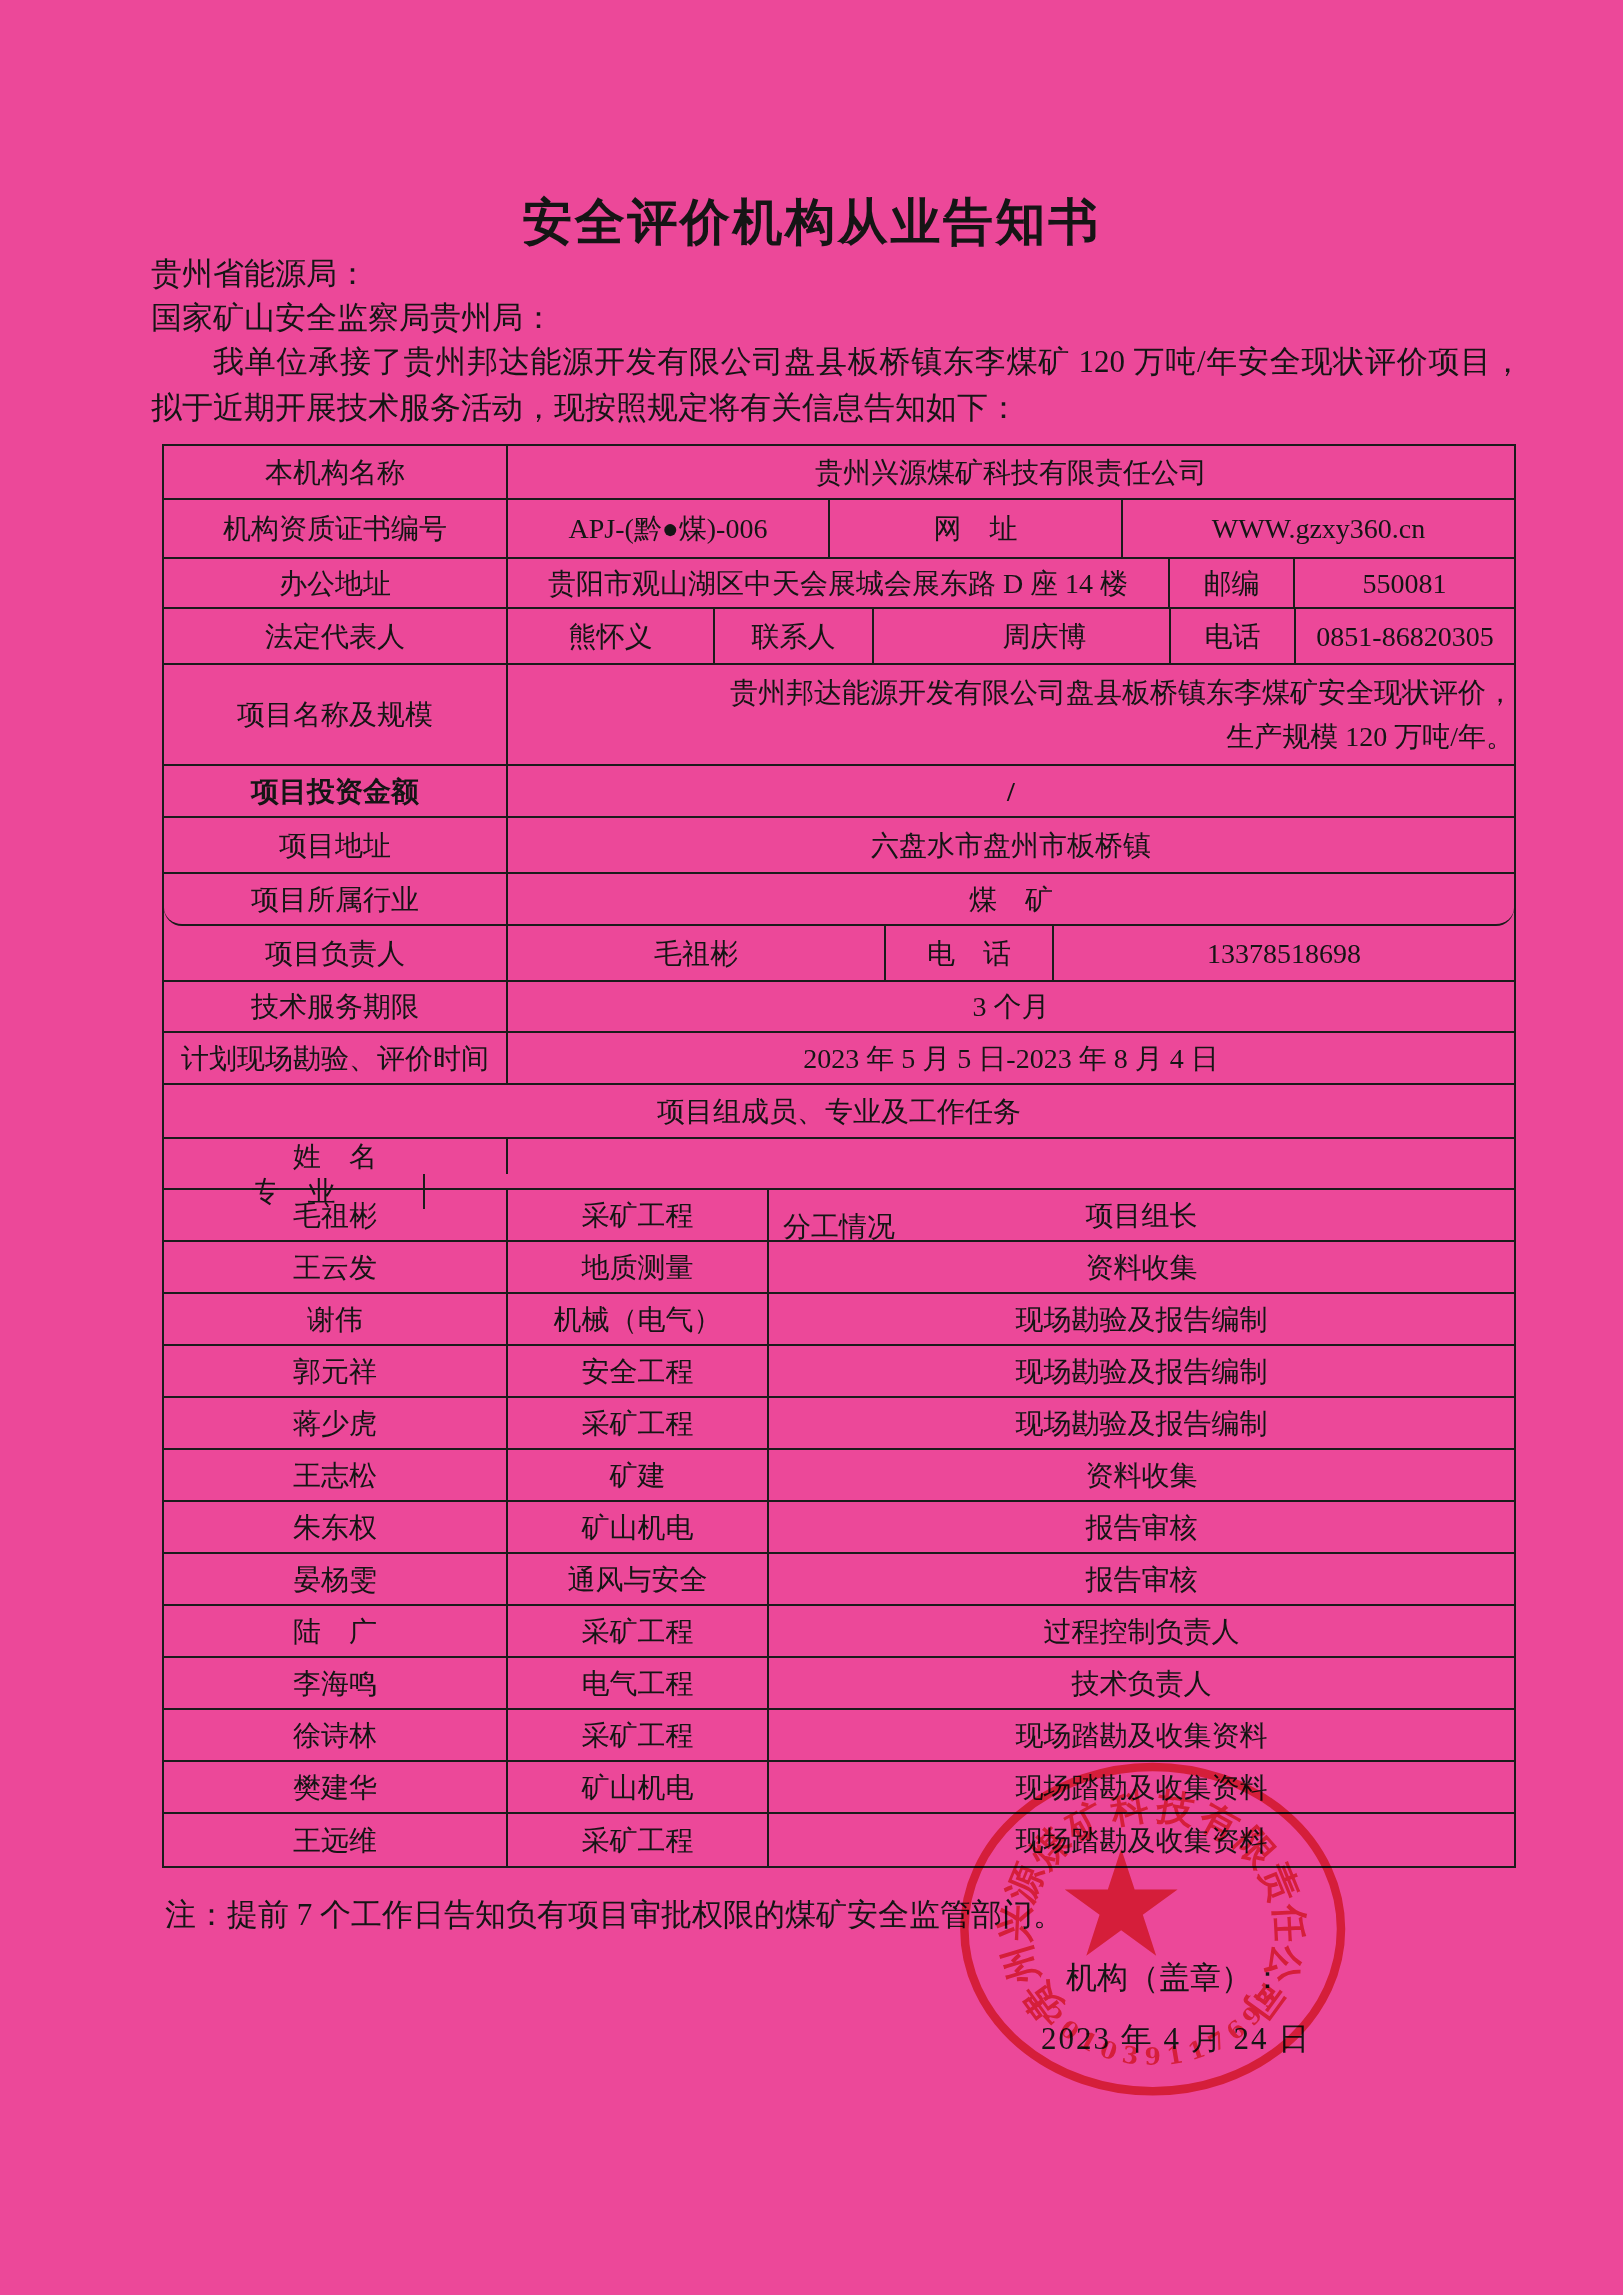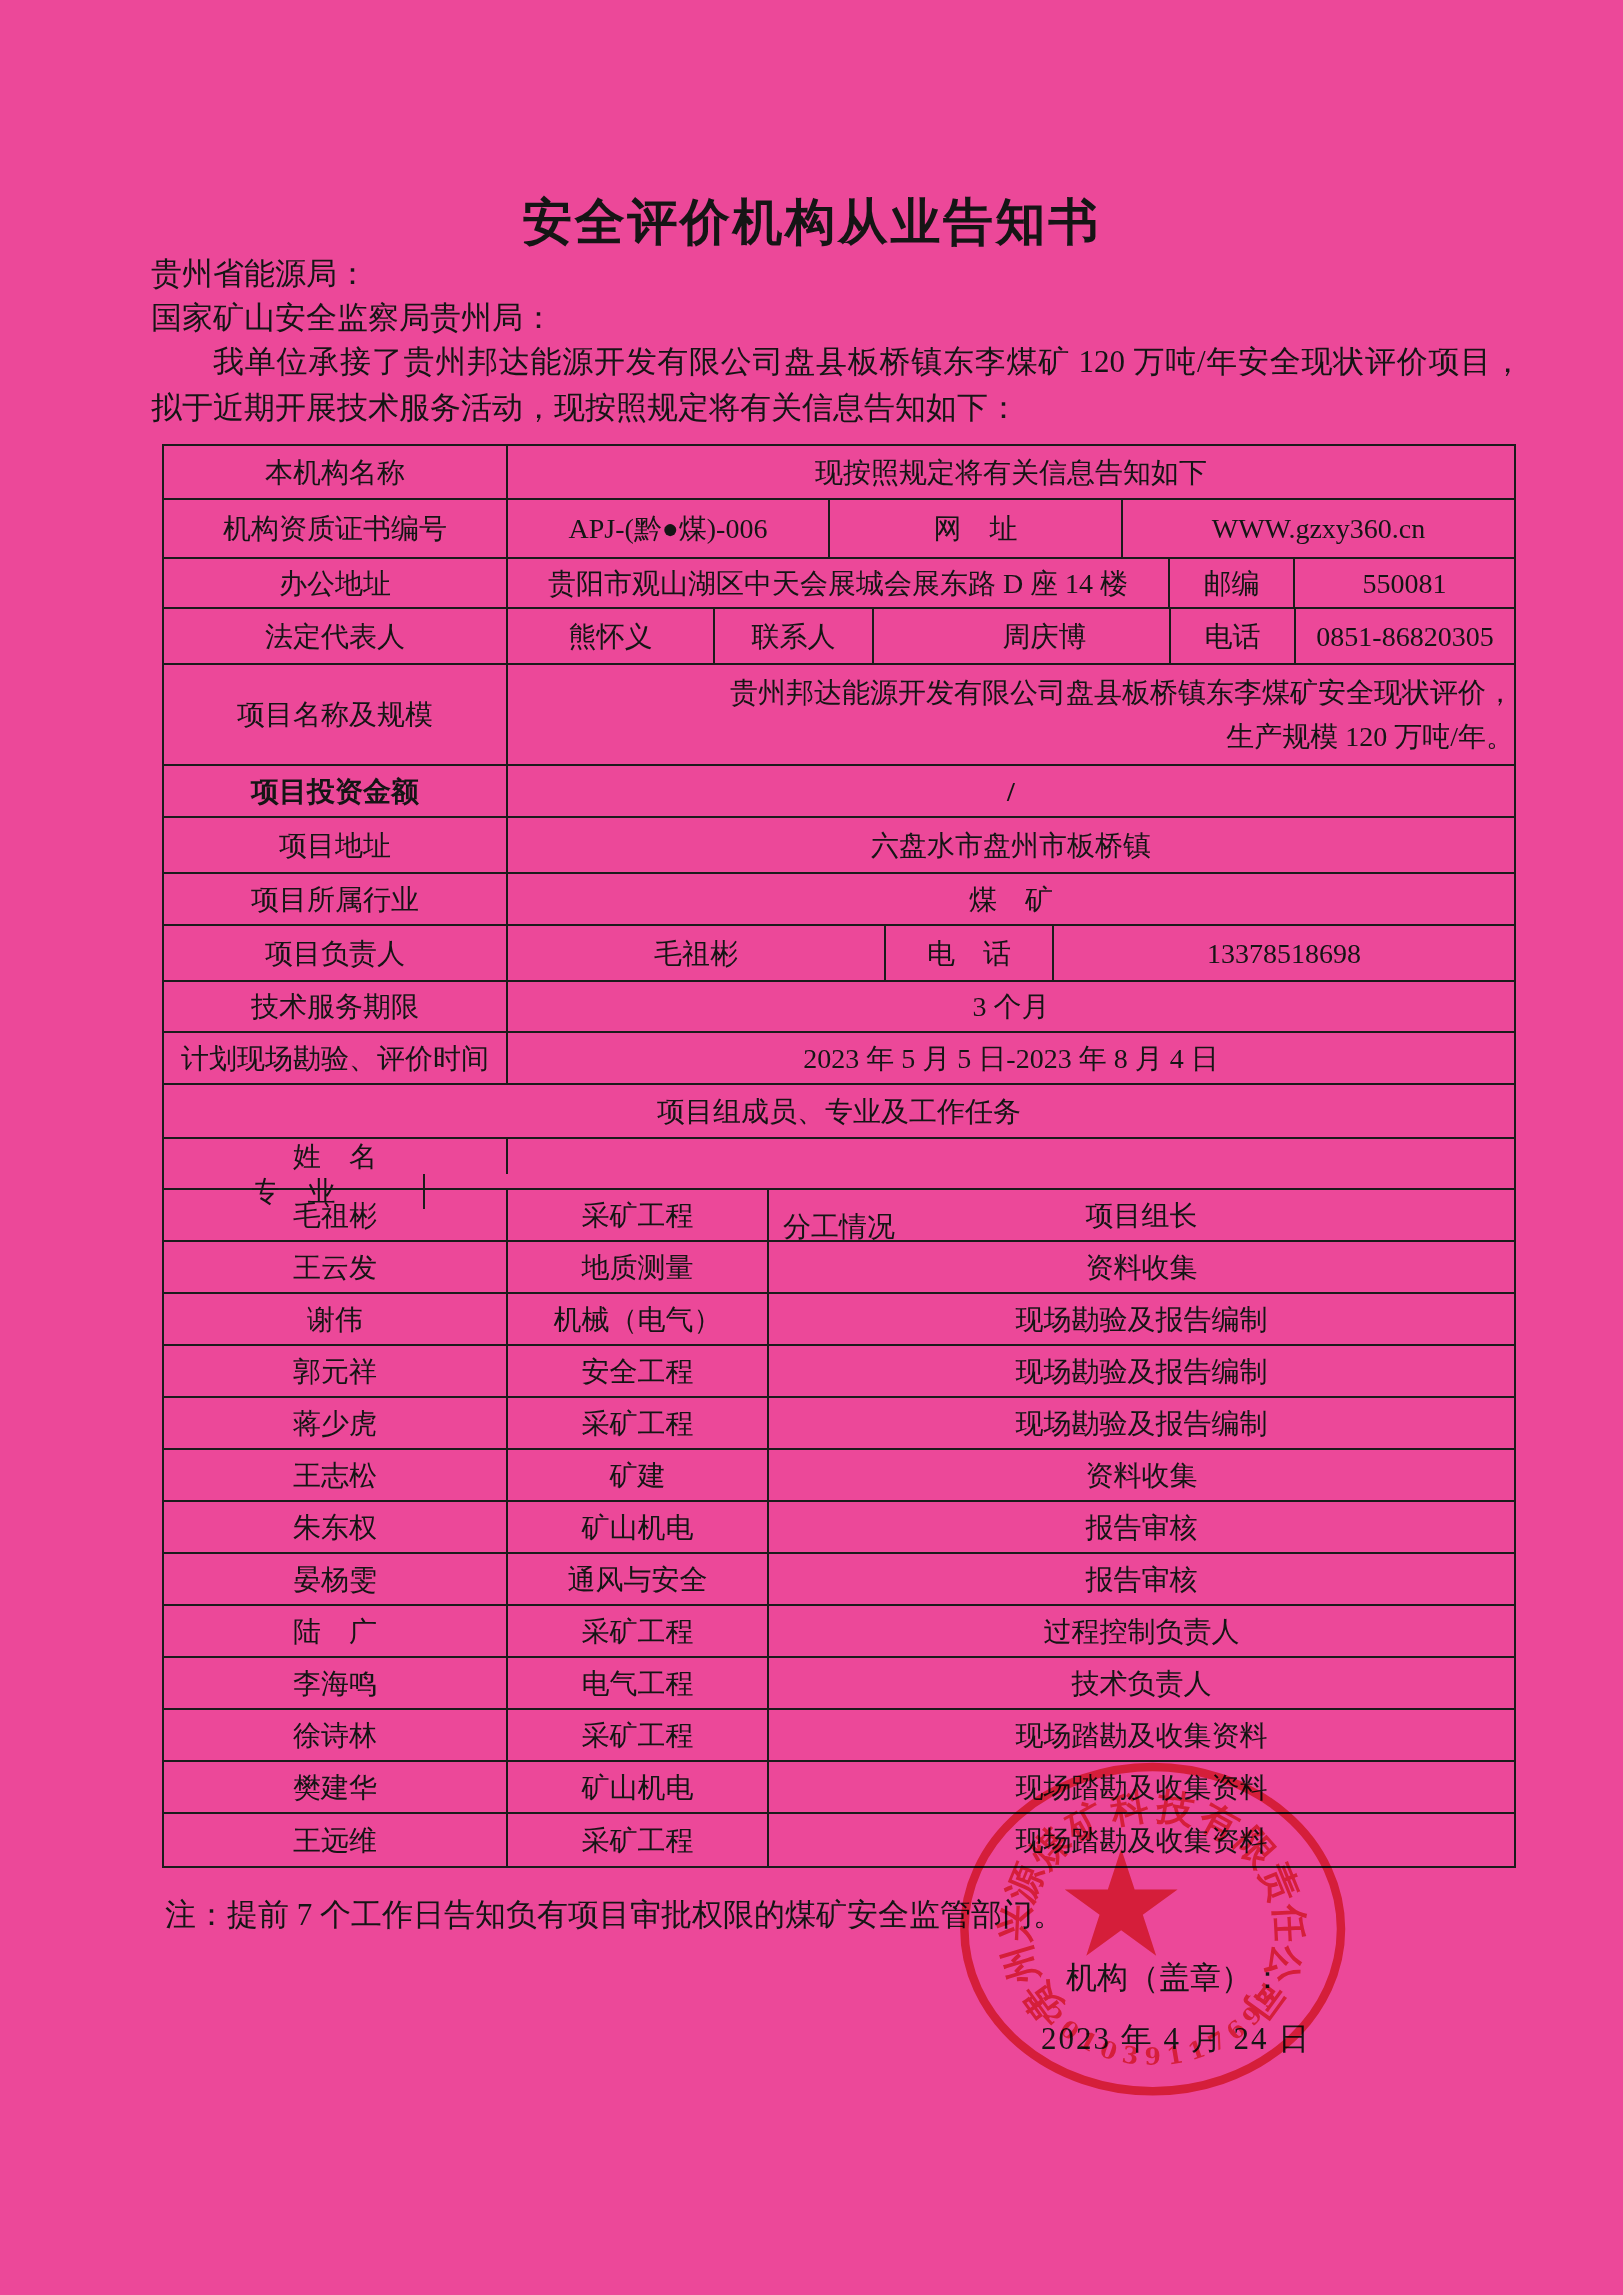--- a/index.html
+++ b/index.html
@@ -65,21 +65,21 @@
   .w-ltel-l  { width: 168px; flex: none; }
   .w-mname   { width: 344px; flex: none; }
   .w-mmajor  { width: 261px; flex: none; }
   .h-r1  { height: 54px; }
   .h-r2  { height: 59px; }
   .h-r3  { height: 50px; }
   .h-r4  { height: 56px; }
   .h-r5  { height: 101px; }
   .h-r6  { height: 52px; font-weight: bold; }
   .h-r7  { height: 56px; }
-  .h-r8  { height: 52px; }
+  .h-r8  { height: 52px; border-radius: 18px; }
   .h-r9  { height: 56px; }
   .h-r10 { height: 51px; }
   .h-r11 { height: 52px; }
   .h-r12 { height: 54px; }
   .h-r13 { height: 51px; flex-direction: column; }
   .mrow  { height: 52px; }
   .project-cell {
     flex-direction: column;
     align-items: flex-end;
     justify-content: center;
@@ -133,21 +133,21 @@
   <h1 class="doc-title">安全评价机构从业告知书</h1>
 
   <div class="sal-1">贵州省能源局：</div>
   <div class="sal-2">国家矿山安全监察局贵州局：</div>
   <p class="para">我单位承接了贵州邦达能源开发有限公司盘县板桥镇东李煤矿 120 万吨/年安全现状评价项目，拟于近期开展技术服务活动，现按照规定将有关信息告知如下：</p>
 
   <div class="itable">
 
     <div class="trow h-r1">
       <div class="cell col-label">本机构名称</div>
-      <div class="cell grow">现按照规定将有关信息告知如下</div>
+      <div class="cell grow">贵州兴源煤矿科技有限责任公司</div>
     </div>
 
     <div class="trow h-r2">
       <div class="cell col-label">机构资质证书编号</div>
       <div class="cell w-cert">APJ-(黔●煤)-006</div>
       <div class="cell w-web-l">网　址</div>
       <div class="cell grow">WWW.gzxy360.cn</div>
     </div>
 
     <div class="trow h-r3">

